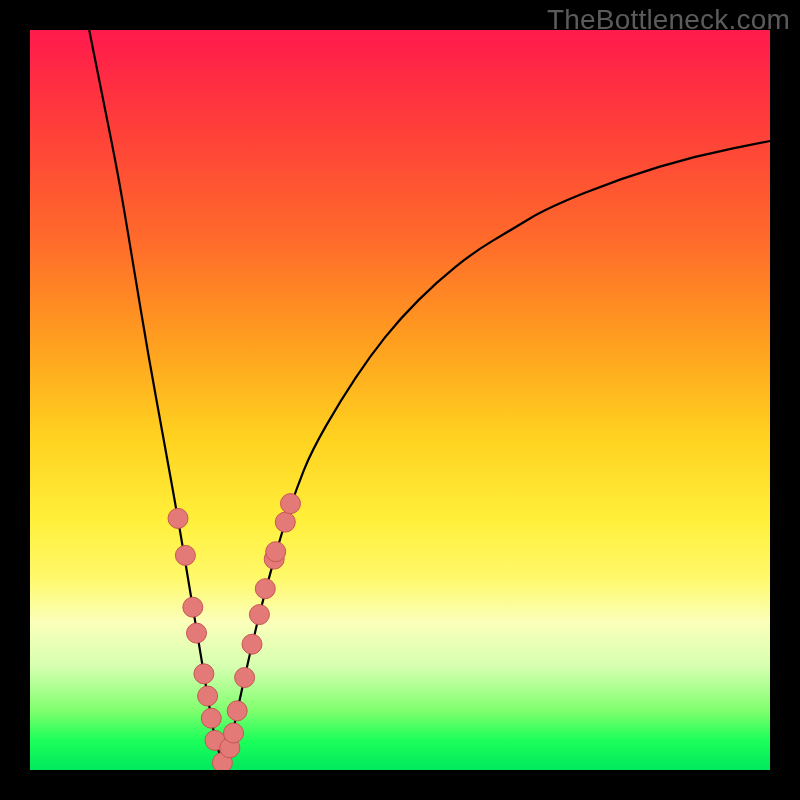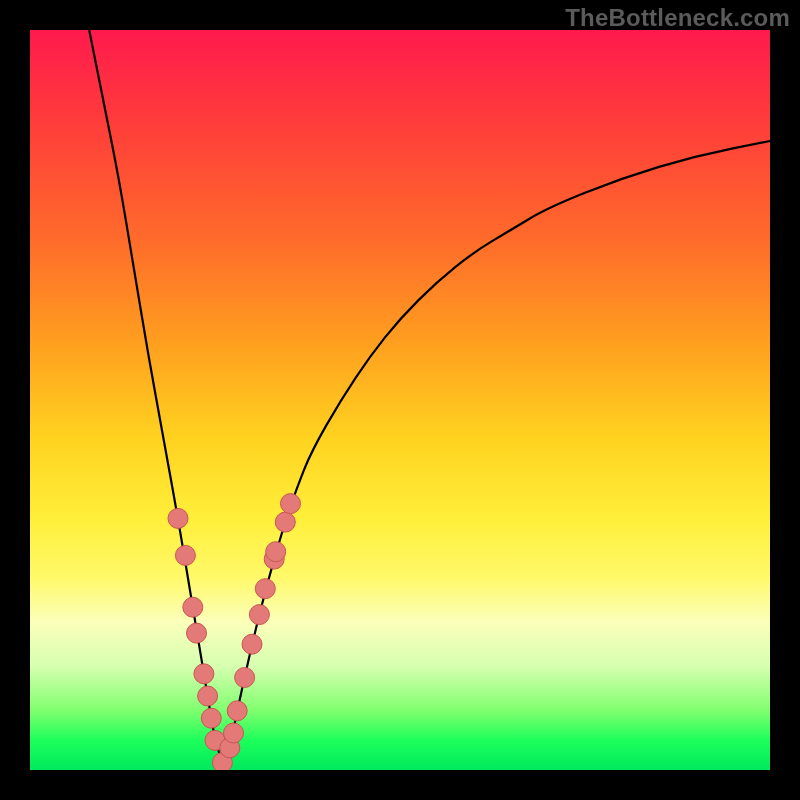--- a/index.html
+++ b/index.html
@@ -38,22 +38,22 @@
       #7fff6e 92%,
       #1cff5a 96%,
       #00e85e 100%
     );
   }
   .watermark {
     position: absolute;
     top: 4px;
     right: 10px;
     color: #5b5b5b;
-    font-size: 24px;
-    font-weight: 700;
+    font-size: 28px;
+    font-weight: 400;
     letter-spacing: 0.2px;
     user-select: none;
   }
   svg.curve {
     position: absolute;
     left: 0;
     top: 0;
     width: 740px;
     height: 740px;
     pointer-events: none;

